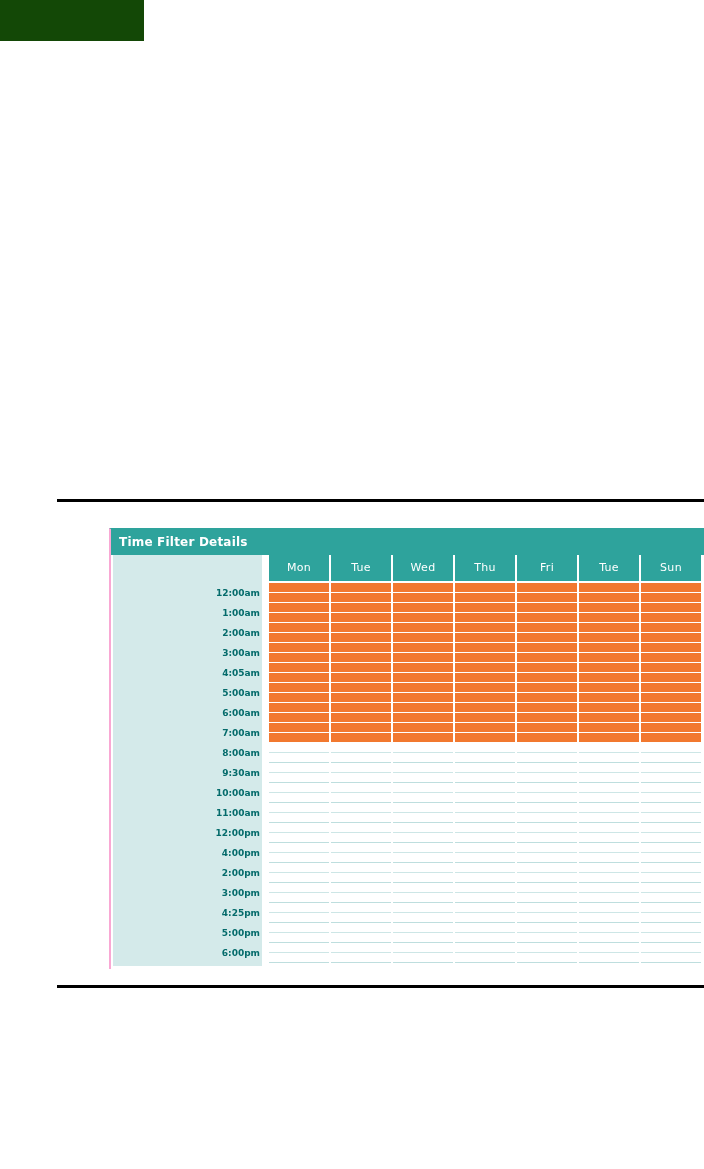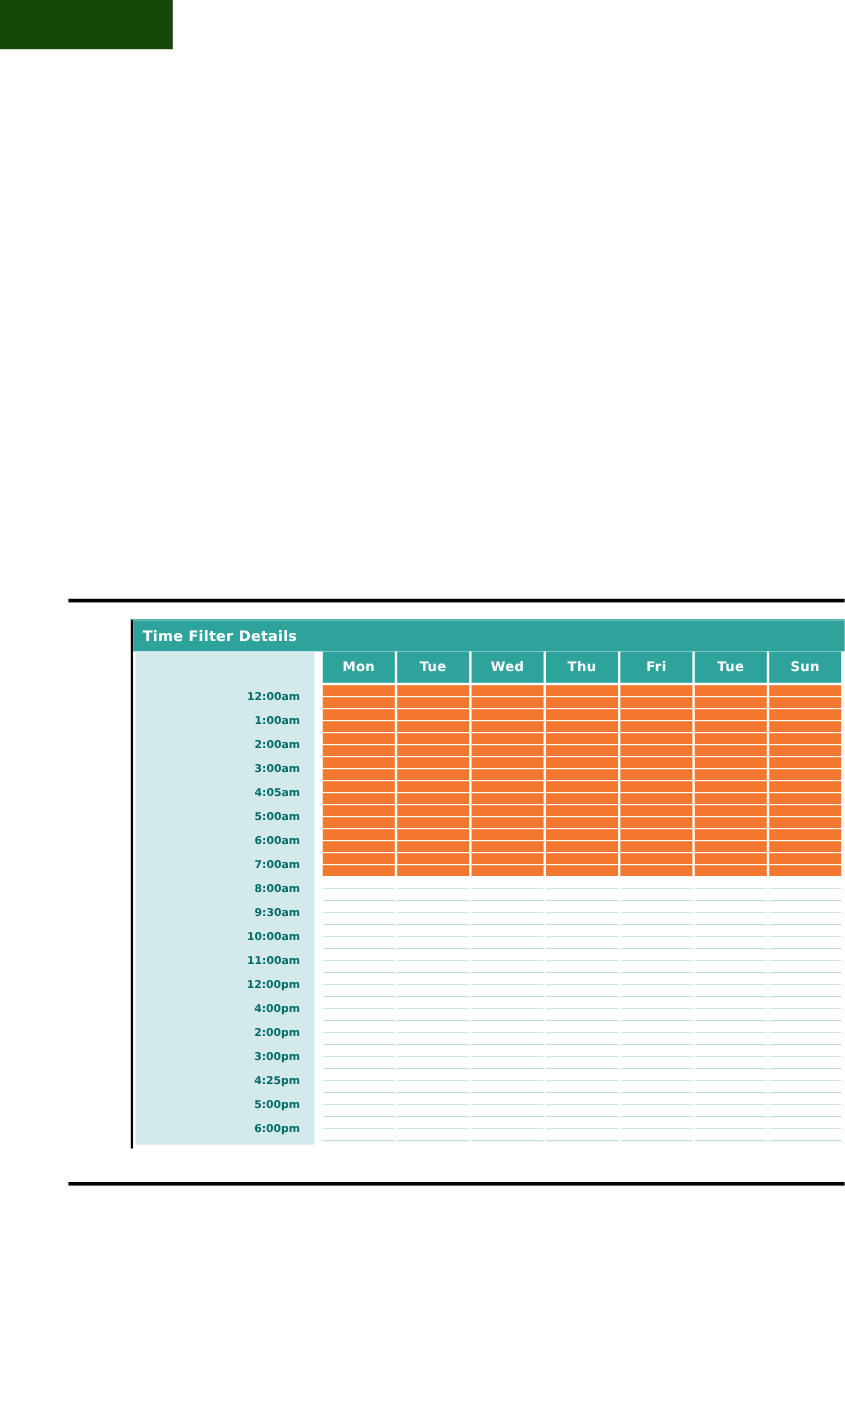--- a/index.html
+++ b/index.html
@@ -33,25 +33,25 @@
     height: 3px;
     background: #000000;
   }
   .rule-top { top: 499px; }
   .rule-bottom { top: 985px; }
 
   
   .panel {
     position: absolute;
     left: 109px;
-    top: 516px;
+    top: 528px;
     width: 595px;
     height: 441px;
     background: #ffffff;
-    border-left: 2px solid #000000;
+    border-left: 2px solid #f9a8d4;
     border-top: 1px solid #2EA39C;
     box-sizing: border-box;
   }
 
   .panel-title {
     height: 26px;
     background: #2EA39C;
     color: #ffffff;
     font-size: 12px;
     font-weight: bold;
@@ -78,21 +78,21 @@
     height: 411px;
     background: #D4EAEA;
   }
   .time-col-spacer {
     height: 28px;
   }
   .time-label {
     height: 20px;
     line-height: 20px;
     text-align: right;
-    padding-right: 12px;
+    padding-right: 2px;
     font-size: 9px;
     font-weight: bold;
     color: #046B6B;
     box-sizing: border-box;
     white-space: nowrap;
   }
 
   
   .grid-wrap {
     position: absolute;
@@ -106,21 +106,21 @@
     display: flex;
     height: 26px;
     margin-bottom: 2px;
   }
   .day-header {
     width: 60px;
     margin-right: 2px;
     background: #2EA39C;
     color: #ffffff;
     font-size: 11px;
-    font-weight: bold;
+    font-weight: normal;
     text-align: center;
     line-height: 26px;
     letter-spacing: 0.3px;
     box-sizing: border-box;
     white-space: nowrap;
   }
 
   .slot-grid {
     position: relative;
   }

